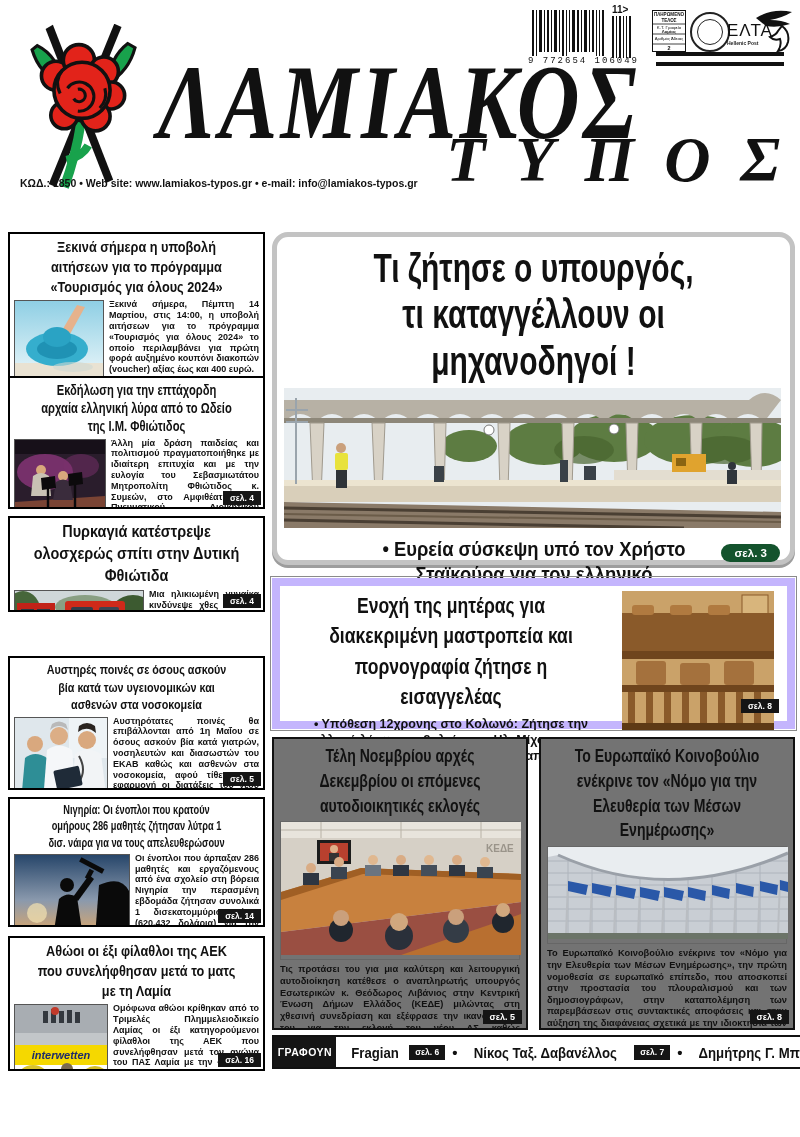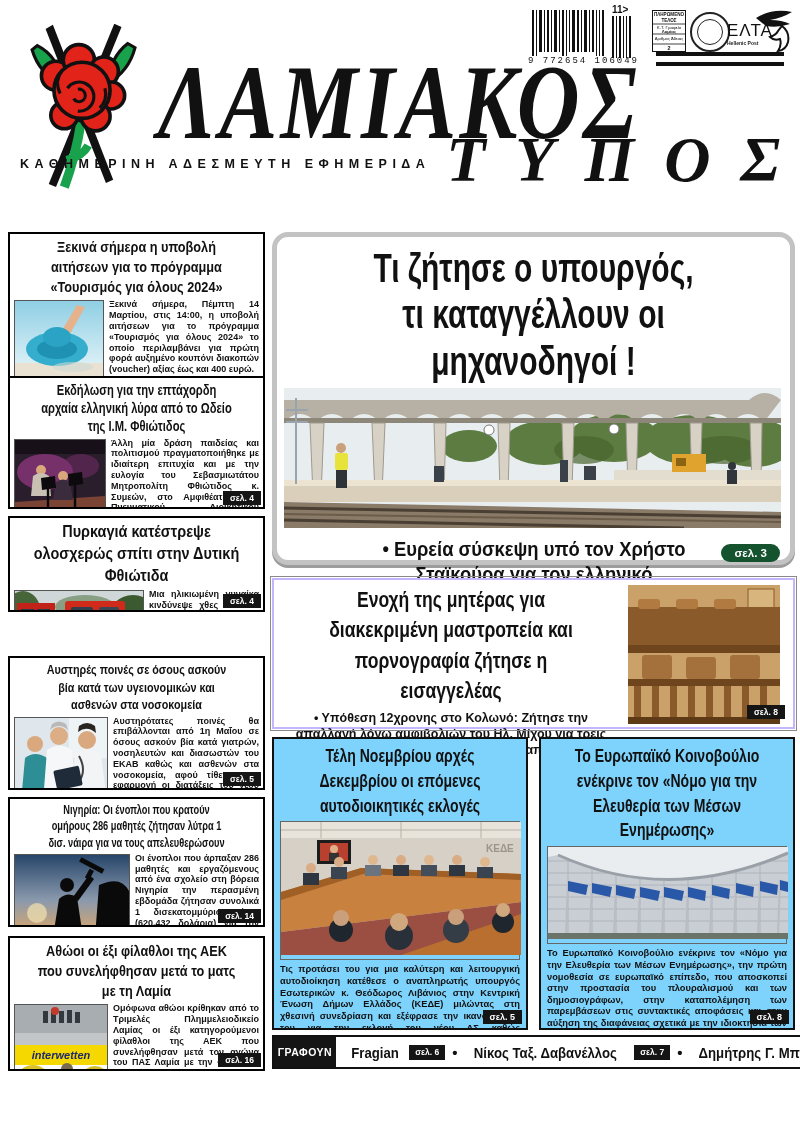--- a/index.html
+++ b/index.html
@@ -61,31 +61,31 @@
     border-radius:16px;box-sizing:border-box;background:#fff;box-shadow:0 3px 0 #9d9d9d;
     padding:4px 7px;}
   .leadbox h1{margin:4px 0 2px;text-align:center;font-size:40px;font-weight:bold;
     line-height:1.16;transform:scaleX(0.75);}
   .lead-photo{display:block;margin:4px auto 5px;}
   .lead-sub{margin:2px auto 0;max-width:392px;text-align:center;font-size:20px;
     font-weight:bold;line-height:1.25;transform:scaleX(0.92);}
   .lead-pill{position:absolute;right:10px;bottom:-2px;background:#14532d;color:#fff;
     border-radius:10px;font-size:11.5px;font-weight:bold;padding:3px 13px;}
 
-  .courtbox{left:272px;top:578px;width:523px;height:151px;border:2px solid #c4b5fd;
+  .courtbox{left:272px;top:578px;width:523px;height:151px;border:8px solid #c4b5fd;
     outline:1px solid #8a8a8a;outline-offset:1px;box-sizing:border-box;display:flex;background:#fff;}
   .court-left{flex:1;padding:3px 6px;}
   .court-left h2{margin:2px 0 3px;text-align:center;font-size:22.5px;font-weight:bold;
     line-height:1.35;transform:scaleX(0.78);}
   .court-sub{margin:2px 4px 0;text-align:center;font-size:12.5px;font-weight:bold;line-height:1.3;}
   .court-right{width:160px;position:relative;padding:5px 5px 5px 0;}
   .court-right .badge{right:8px;bottom:8px;}
 
   .halfbox{top:737px;width:256px;height:293px;border:2px solid #111;box-sizing:border-box;
-    background:#7dd3fc;padding:2px 6px;overflow:hidden;}
+    background:#737373;padding:2px 6px;overflow:hidden;}
   .halfbox h2{margin:3px 0 2px;text-align:center;font-size:18px;font-weight:bold;
     line-height:1.38;transform:scaleX(0.78);}
   .halfbox .photo{display:block;margin:3px auto 4px;border:1px solid #666;box-sizing:border-box;}
   .halfbox p{margin:0;font-size:9.3px;font-weight:bold;text-align:justify;line-height:1.25;}
   .halfbox .badge{right:4px;bottom:4px;font-size:9px;}
   .hb-left{left:272px;} .hb-right{left:539px;}
 
   
   .authors{left:272px;top:1035px;width:632px;height:34px;border:2.5px solid #111;
     box-sizing:border-box;display:flex;align-items:stretch;background:#fff;}
@@ -122,21 +122,21 @@
         <path d="M75 63 m-14 -2 a14 14 0 1 1 10 22"></path>
         <path d="M75 63 m-4 -1 a6 6 0 1 1 -4 9"></path>
         <path d="M56 44 q-8 10 -2 22"></path>
         <path d="M92 80 q8 -8 5 -19"></path>
       </g>
     </svg>
   </div>
 
   <div class="abs mast-title1">ΛΑΜΙΑΚΟΣ</div>
   <div class="abs mast-title2">ΤΥΠΟΣ</div>
-  <div class="abs tagline">ΚΑΘΗΜΕΡΙΝΗ ΑΔΕΣΜΕΥΤΗ ΕΦΗΜΕΡΙΔΑ</div>
+  <div class="abs infoline">ΚΩΔ.: 1850 • Web site: www.lamiakos-typos.gr • e-mail: info@lamiakos-typos.gr</div>
 
   <div class="abs barcode">
     <svg width="72" height="46" viewBox="0 0 72 46">
       <g fill="#111">
         <rect x="0" y="0" width="2" height="46"></rect>
           <rect x="4" y="0" width="1" height="46"></rect>
         <rect x="7" y="0" width="3" height="42"></rect>
           <rect x="12" y="0" width="1" height="42"></rect>
         <rect x="15" y="0" width="2" height="42"></rect>
           <rect x="19" y="0" width="1" height="42"></rect>

